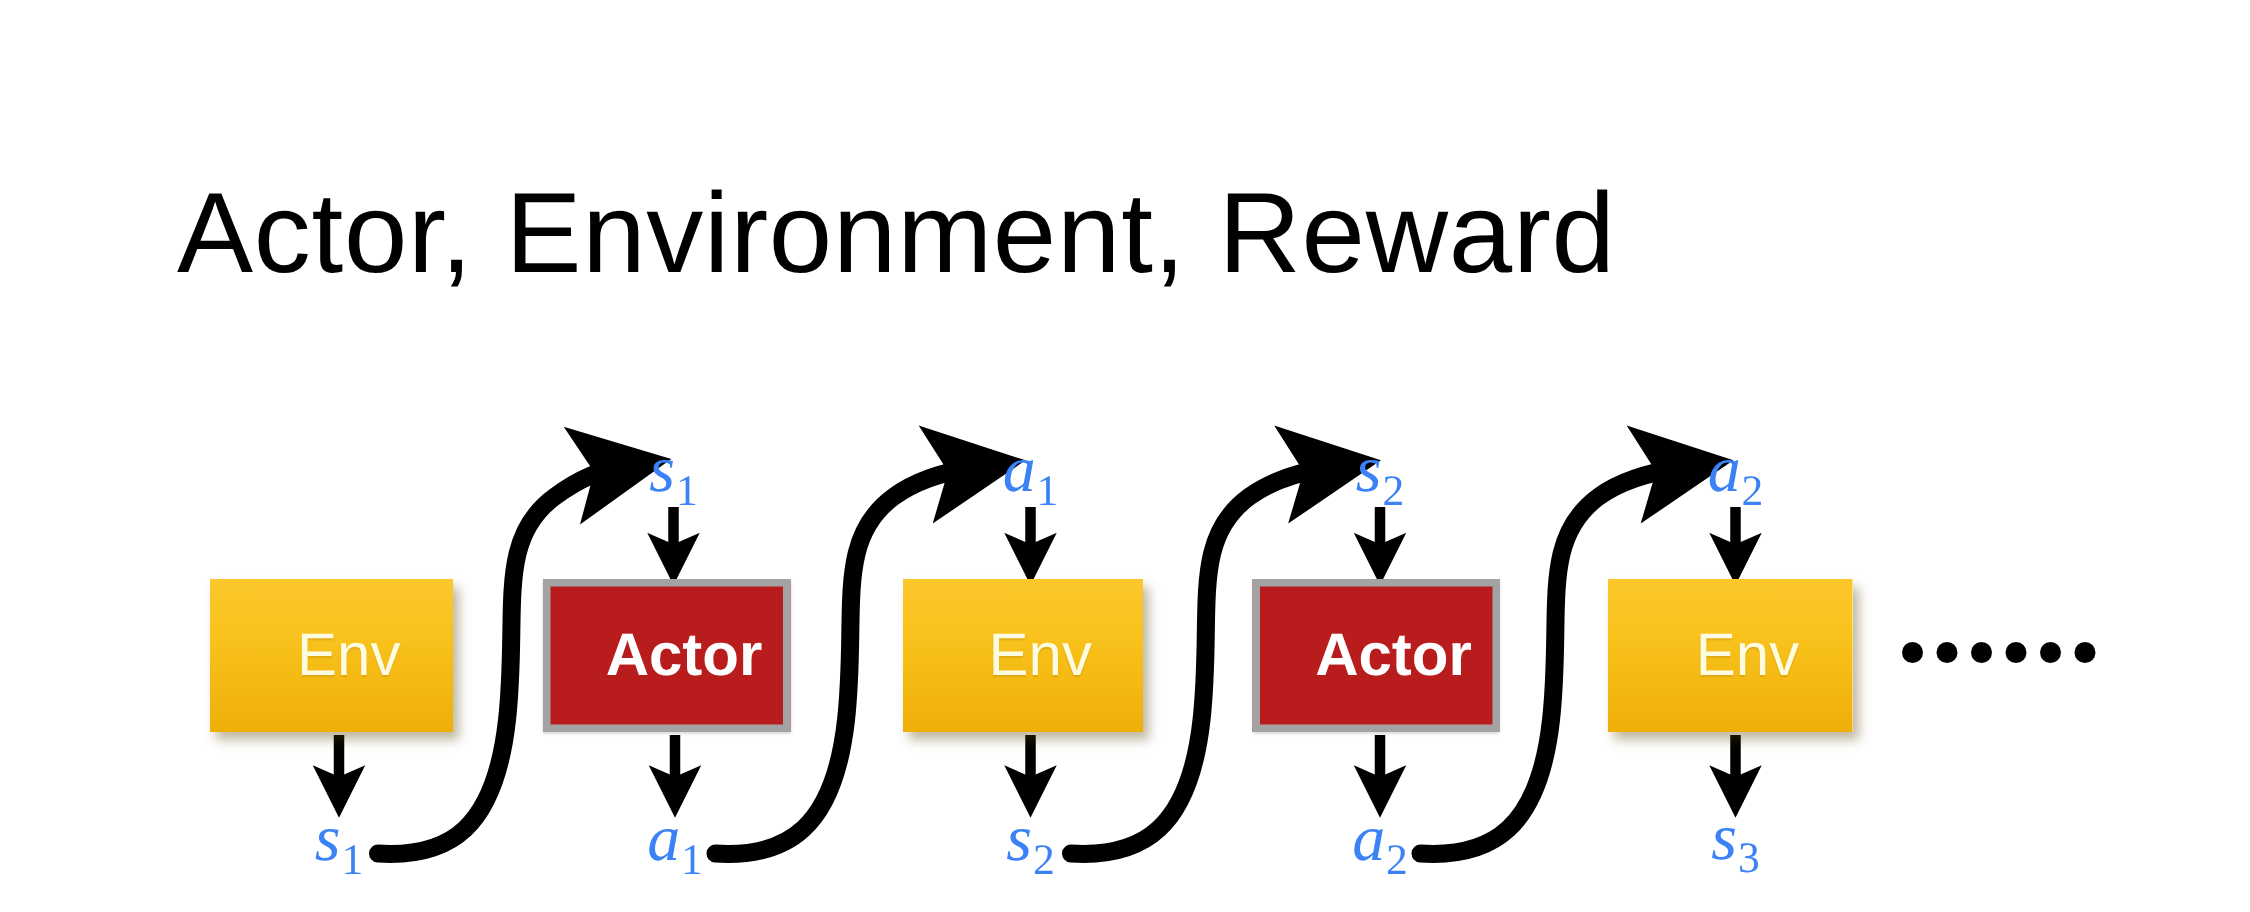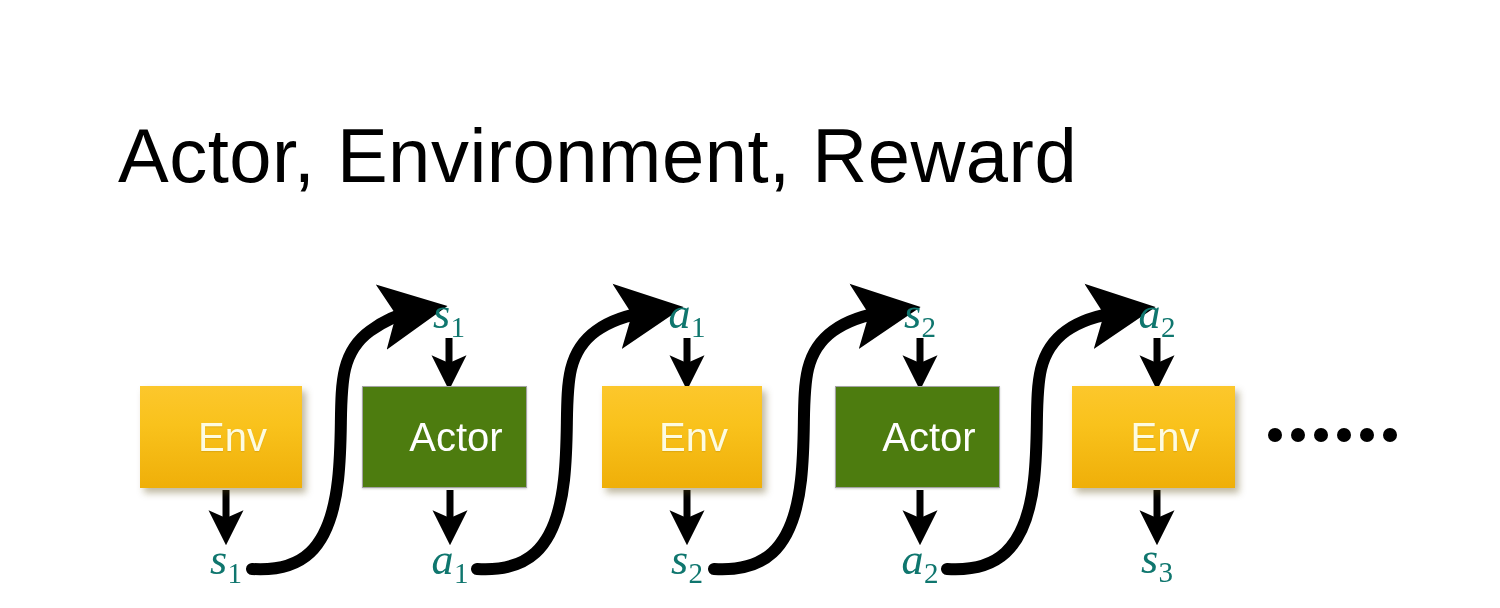--- a/index.html
+++ b/index.html
@@ -56,34 +56,35 @@
     line-height: 1;
     padding-left: 23px;
   }
   .block.env {
     background: linear-gradient(180deg, #fcc72c 0%, #f9c21c 38%, #efaf09 100%);
     color: #fdfbe0;
     box-shadow: 4px 5px 7px rgba(90, 70, 10, 0.38);
     text-shadow: 0 1px 1px rgba(150,110,0,0.25);
   }
   .block.actor {
-    background: #4d7c0f;
+    background: #b91c1c;
     color: #ffffff;
-    border: 1px solid #a3a3a3;
+    border: 5px solid #a3a3a3;
     box-shadow: 0 1px 2px rgba(0,0,0,0.18);
+    font-weight: bold;
   }
 
   
   .var-label {
     position: absolute;
     font-family: "Liberation Serif", serif;
     font-style: italic;
     font-size: 44px;
     line-height: 1;
-    color: #0f766e;
+    color: #3b82f6;
     white-space: nowrap;
     transform: translate(-50%, -50%);
     text-align: right;
   }
   .var-label .sub {
     font-size: 0.66em;
     font-style: normal;
     vertical-align: -0.30em;
     margin-left: 0.02em;
     letter-spacing: 0;

